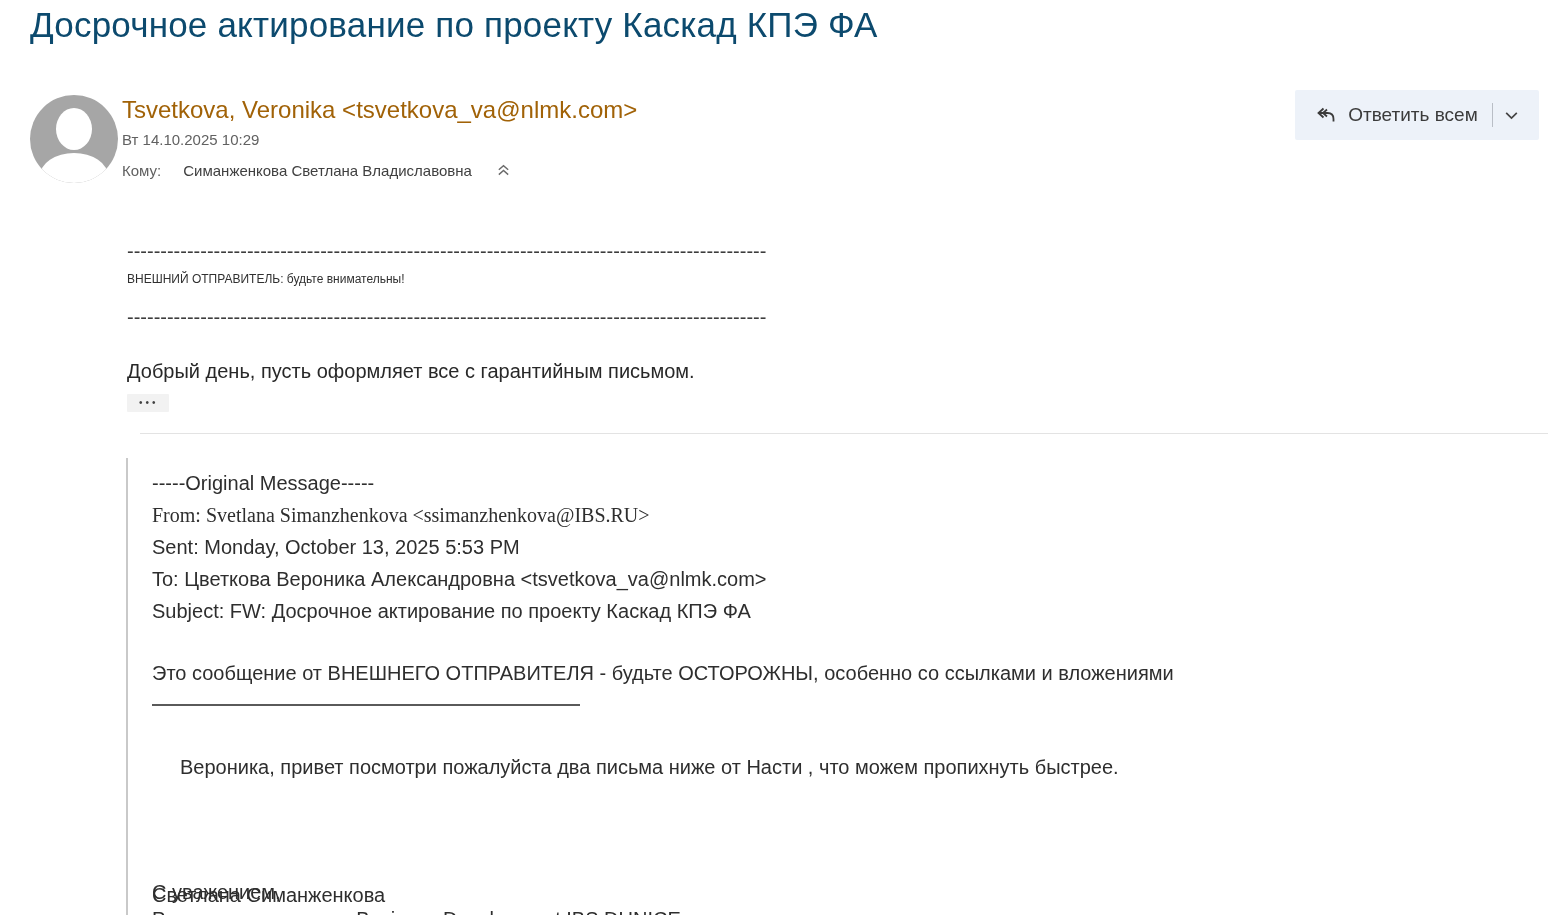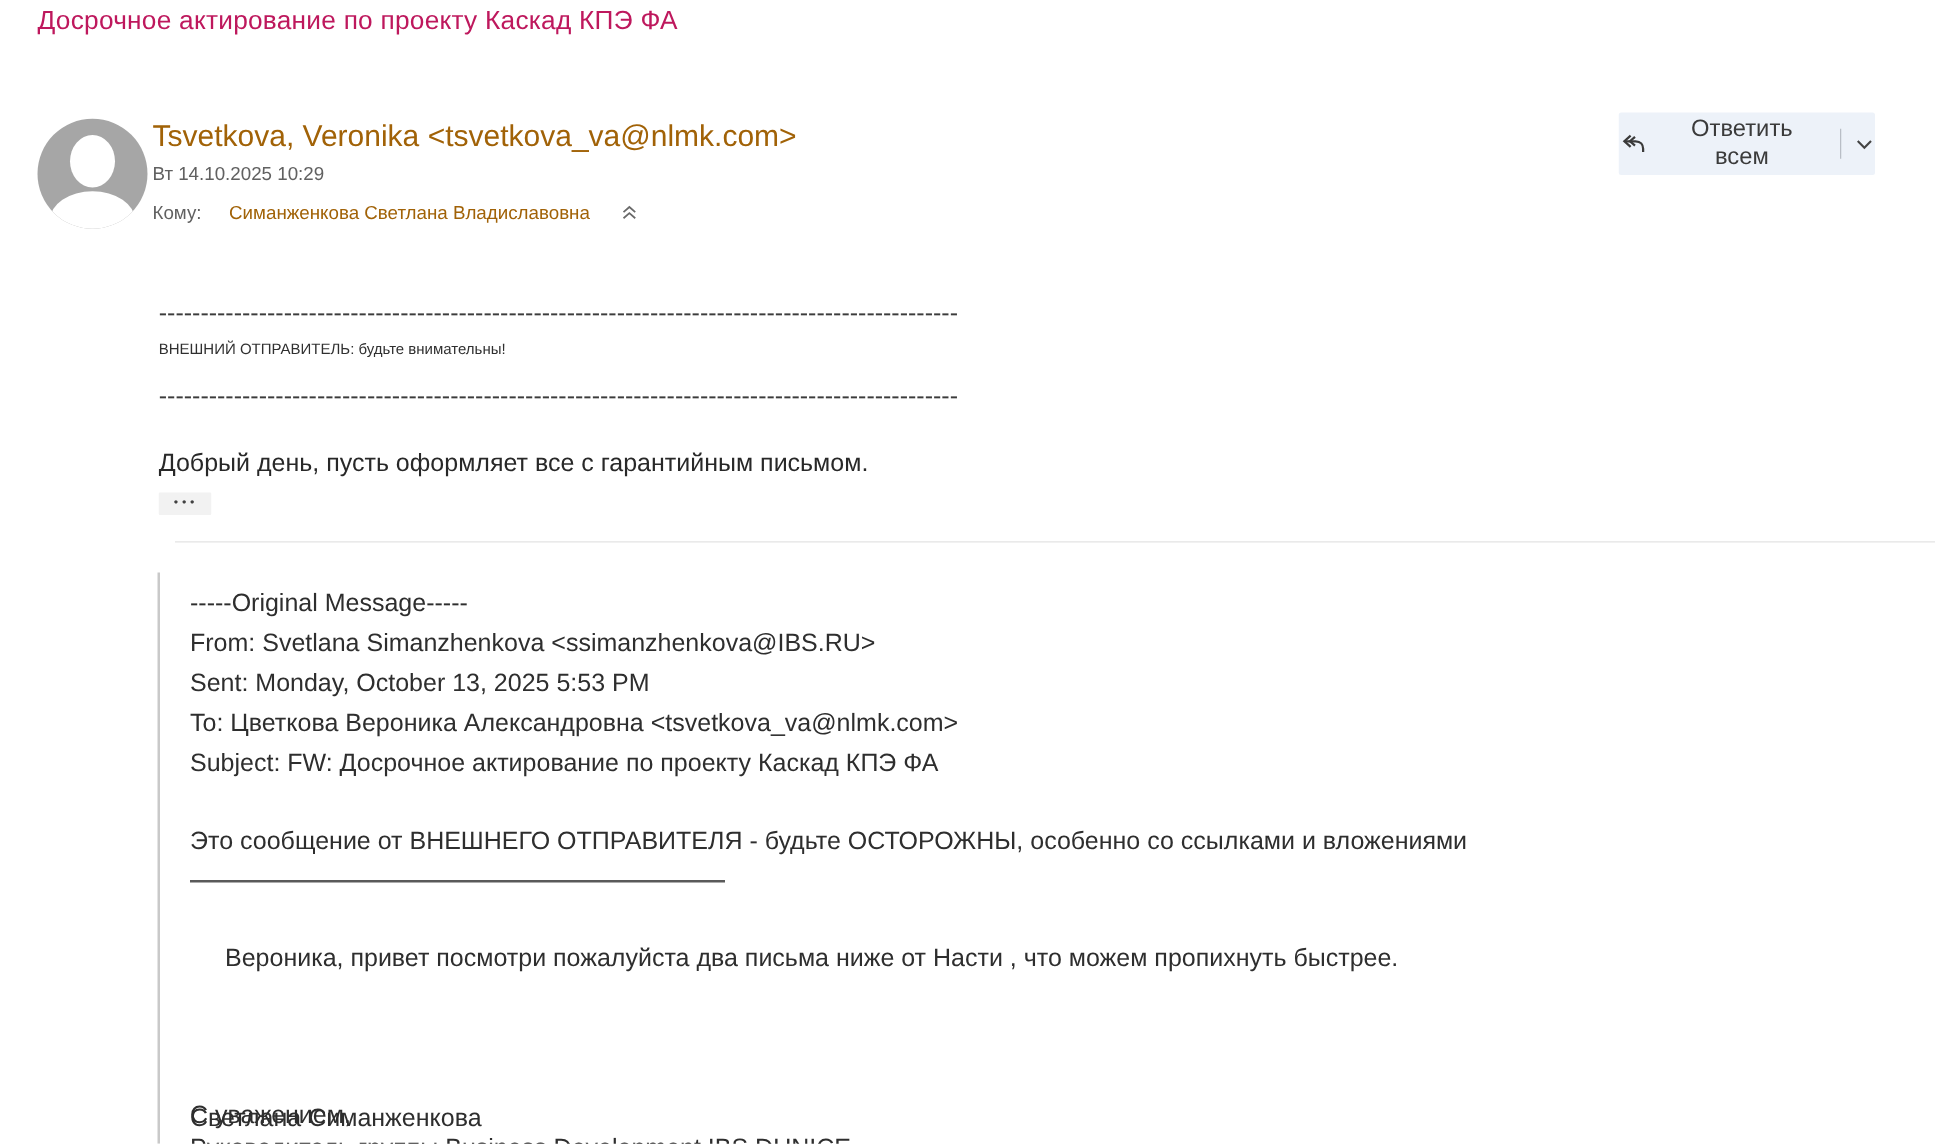--- a/index.html
+++ b/index.html
@@ -1,40 +1,40 @@
 <!DOCTYPE html>
 <html lang="ru"><head>
 <meta charset="utf-8">
 <style>
   * { margin:0; padding:0; box-sizing:border-box; }
   html,body { width:1562px; height:915px; overflow:hidden; background:#ffffff;
               font-family:"Liberation Sans", sans-serif; color:#242424; }
   .stage { position:relative; width:1562px; height:915px; background:#fff; }
 
   
-  .subject { position:absolute; left:30px; top:5px; font-size:21px; font-weight:400;
-             color:#be185d; letter-spacing:0.2px; }
+  .subject { position:absolute; left:30px; top:5px; font-size:35px; font-weight:400;
+             color:#0c4a6e; letter-spacing:0.2px; }
 
   
   .avatar { position:absolute; left:30px; top:95px; width:88px; height:88px;
             border-radius:50%; background:#a6a6a6; overflow:hidden; }
   .avatar .head { position:absolute; left:26px; top:13px; width:36px; height:42px;
                   border-radius:50%; background:#fff; }
   .avatar .shoulders { position:absolute; left:10px; top:58px; width:68px; height:46px;
                        border-radius:50% 50% 0 0; background:#fff; }
   .sender-name { position:absolute; left:122px; top:96px; font-size:24px; color:#a16207; }
   .sent-date   { position:absolute; left:122px; top:131px; font-size:15px; color:#616161; }
   .to-row { position:absolute; left:122px; top:162px; display:flex; align-items:center;
             gap:22px; font-size:15px; }
   .to-label { color:#616161; }
-  .to-recipient { color:#a16207;text-align:center; }
+  .to-recipient { color:#404040;text-align:center; }
   .collapse-icon { display:inline-flex; margin-left:2px; cursor:pointer; }
 
   
-  .replyall-btn { position:absolute; left:1295px; top:90px; width:205px; height:50px;
+  .replyall-btn { position:absolute; left:1295px; top:90px; width:244px; height:50px;
                   background:#edf2f9; border:none; display:flex; align-items:center;
                   justify-content:center; gap:10px; cursor:pointer; border-radius:2px; }
   .replyall-btn .label { font-size:19px; color:#3b3b3b; }
   .vsep { width:1px; height:24px; background:#b9bec6; margin-left:4px; }
 
   
   .dash-line { position:absolute; left:127px; font-size:20px; color:#3c3c3c;
                white-space:nowrap; letter-spacing:0; line-height:22px; }
   .dash1 { top:240px; }
   .dash2 { top:306px; }
@@ -45,21 +45,21 @@
                 line-height:8px; cursor:pointer; border-radius:1px; }
 
   .divider { position:absolute; left:140px; top:433px; width:1408px; height:1px;
              background:#e3e3e3; }
 
   
   .quote { position:absolute; left:126px; top:458px; width:1420px; height:457px;
            border-left:2px solid #c9c9c9; }
   .qline { position:absolute; left:24px; font-size:20px; color:#2e2e2e; white-space:nowrap; }
   .ql0 { top:14px; }
-  .ql1 { top:46px; }
+  .ql1 { top:46px;font-family:Liberation Serif, serif; }
   .ql2 { top:78px; }
   .ql3 { top:110px; }
   .ql4 { top:142px; }
   .ql5 { top:204px; }
   .sig-sep { position:absolute; left:24px; top:246px; width:428px; height:0;
              border-top:2px solid #5a5a5a; }
   .ql6 { top:298px;margin-left:28px; }
   .ql7 { top:394px;margin-top:29px; }
   .ql8 { top:426px; }
   .ql9 { top:450px; }

